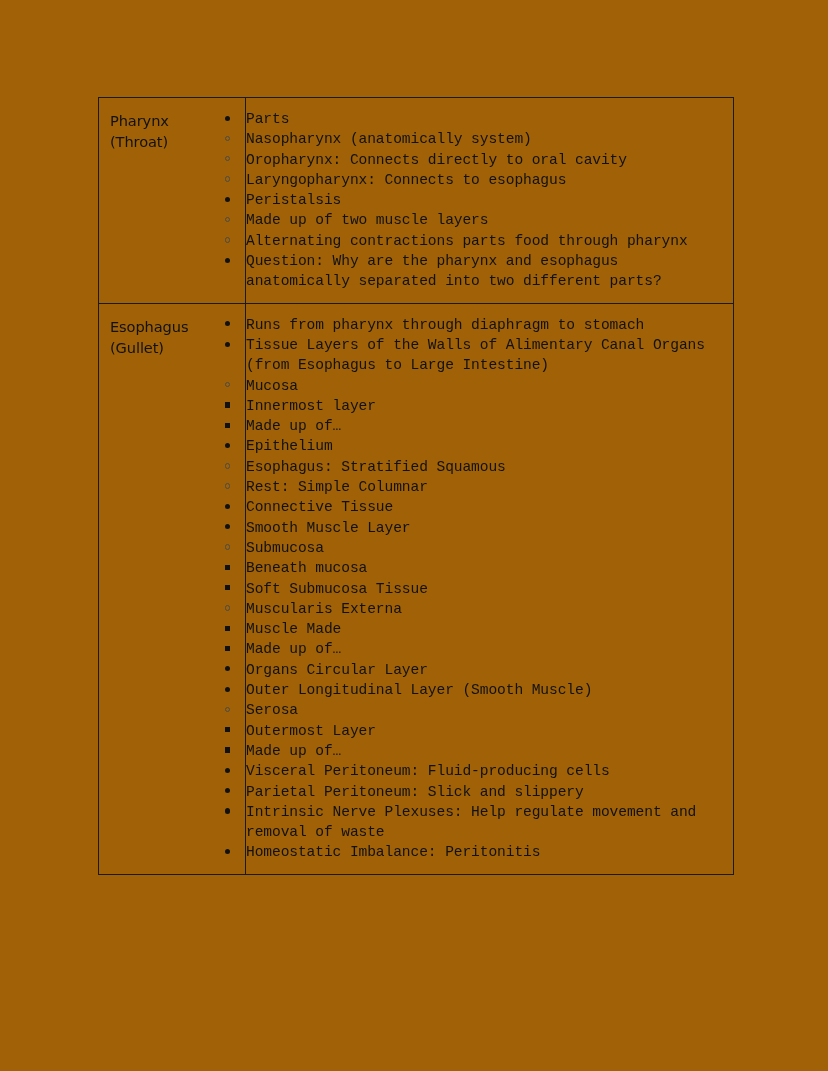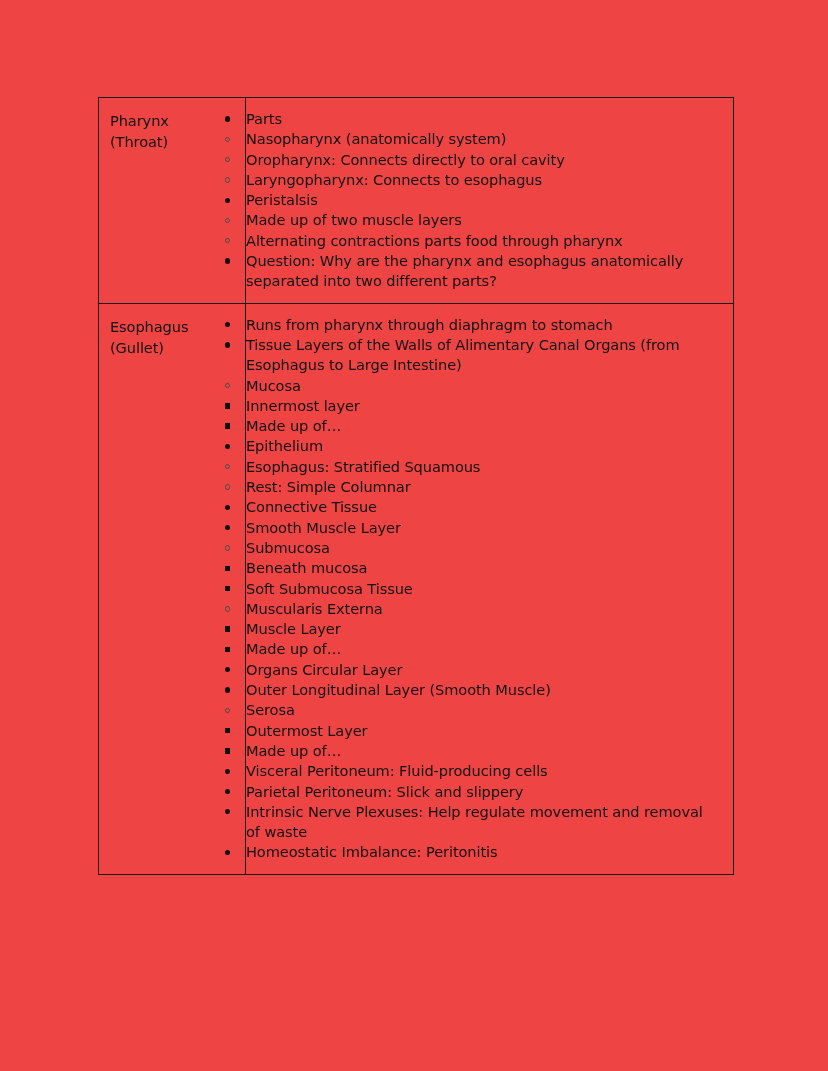--- a/index.html
+++ b/index.html
@@ -15,39 +15,39 @@
     color: #111111;
     -webkit-font-smoothing: antialiased;
   }
 
   .page {
     position: absolute;
     left: 0;
     top: 0;
     width: 828px;
     height: 1071px;
-    background: #ef4444;
+    background: #a16207;
   }
 
   
   .notes-table {
     position: absolute;
     left: 98px;
     top: 97px;
     width: 633px;
     border-collapse: collapse;
     table-layout: fixed;
   }
   .notes-table td {
     border: 1.4px solid #1a1a1a;
     vertical-align: top;
     padding: 0;
   }
   .col-term { width: 146px; }
-  .col-body { width: 487px; }
+  .col-body { width: 487px; font-family: Liberation Mono, monospace; }
 
   .term-cell {
     padding: 12px 10px 10px 11px;
   }
   .term-line {
     font-size: 14.6px;
     line-height: 21px;
     letter-spacing: -0.1px;
     white-space: nowrap;
   }
@@ -239,21 +239,21 @@
                 <li class="l3">
                   <span class="mk square"></span>
                   <span class="txt">Soft Submucosa Tissue</span>
                 </li>
                 <li class="l2">
                   <span class="mk circle"></span>
                   <span class="txt">Muscularis Externa</span>
                 </li>
                 <li class="l3">
                   <span class="mk square"></span>
-                  <span class="txt">Muscle Layer</span>
+                  <span class="txt">Muscle Made</span>
                 </li>
                 <li class="l3">
                   <span class="mk square"></span>
                   <span class="txt">Made up of…</span>
                 </li>
                 <li class="l4">
                   <span class="mk disc"></span>
                   <span class="txt">Organs Circular Layer</span>
                 </li>
                 <li class="l4">

